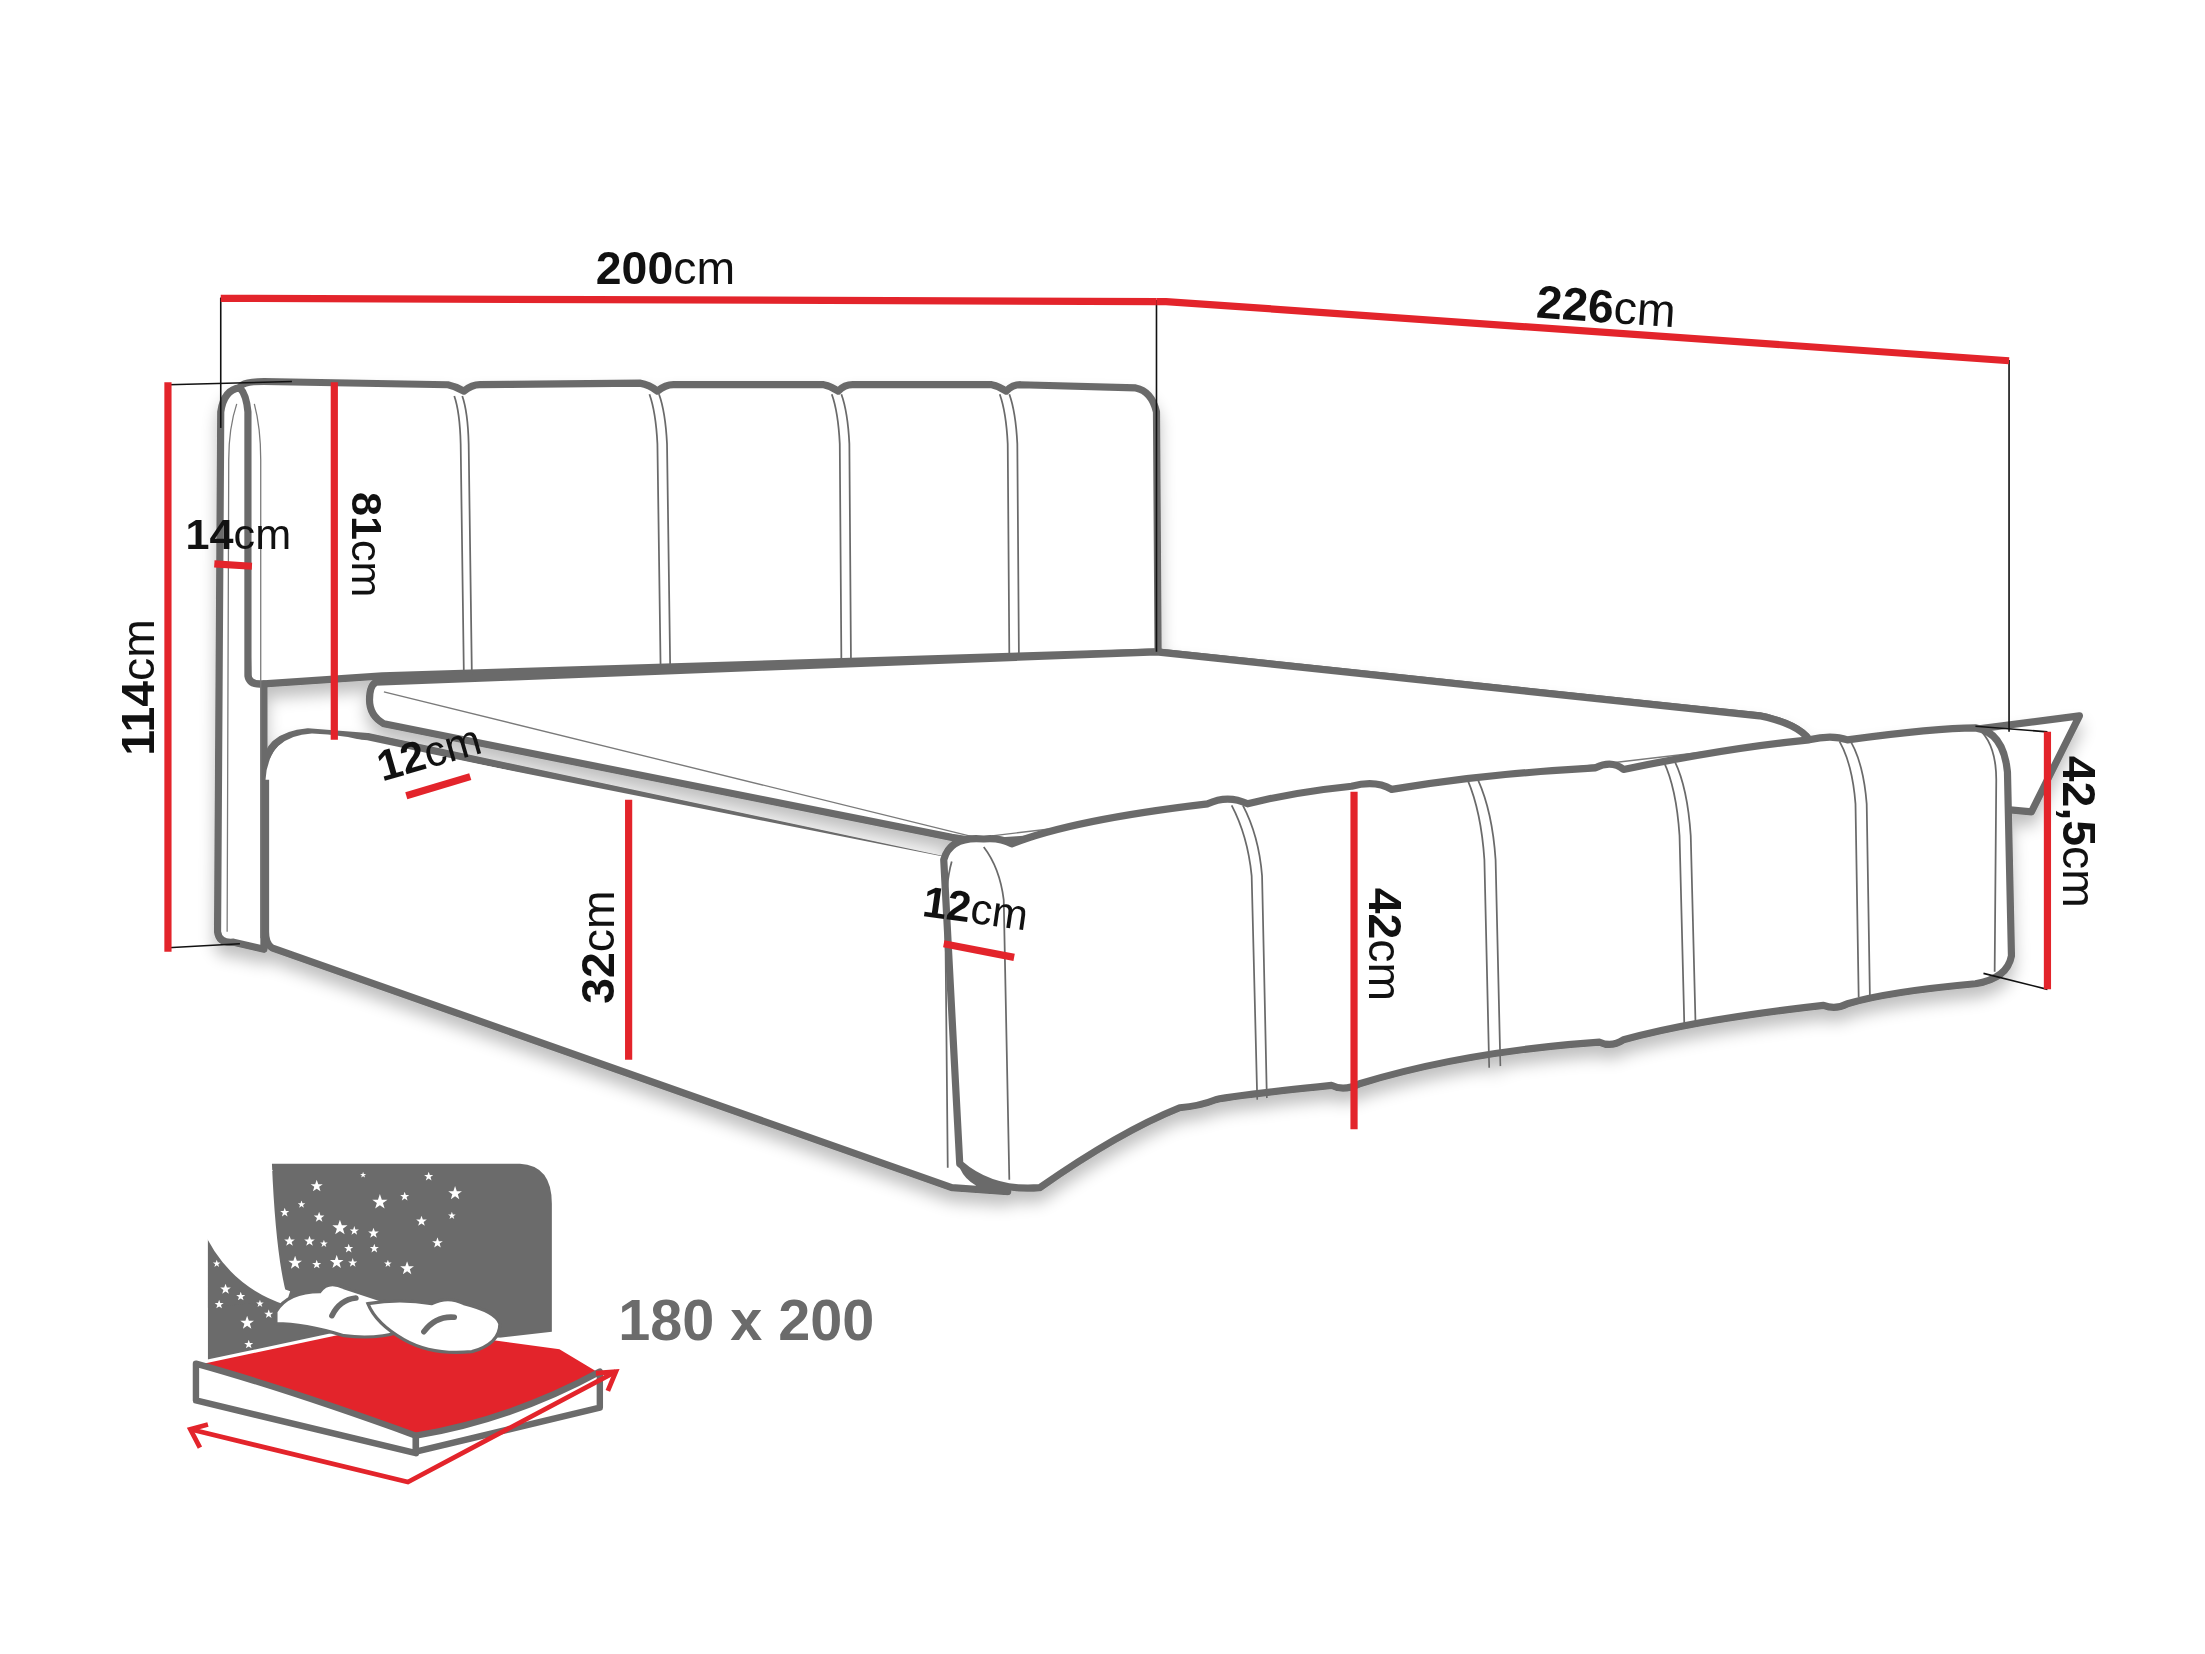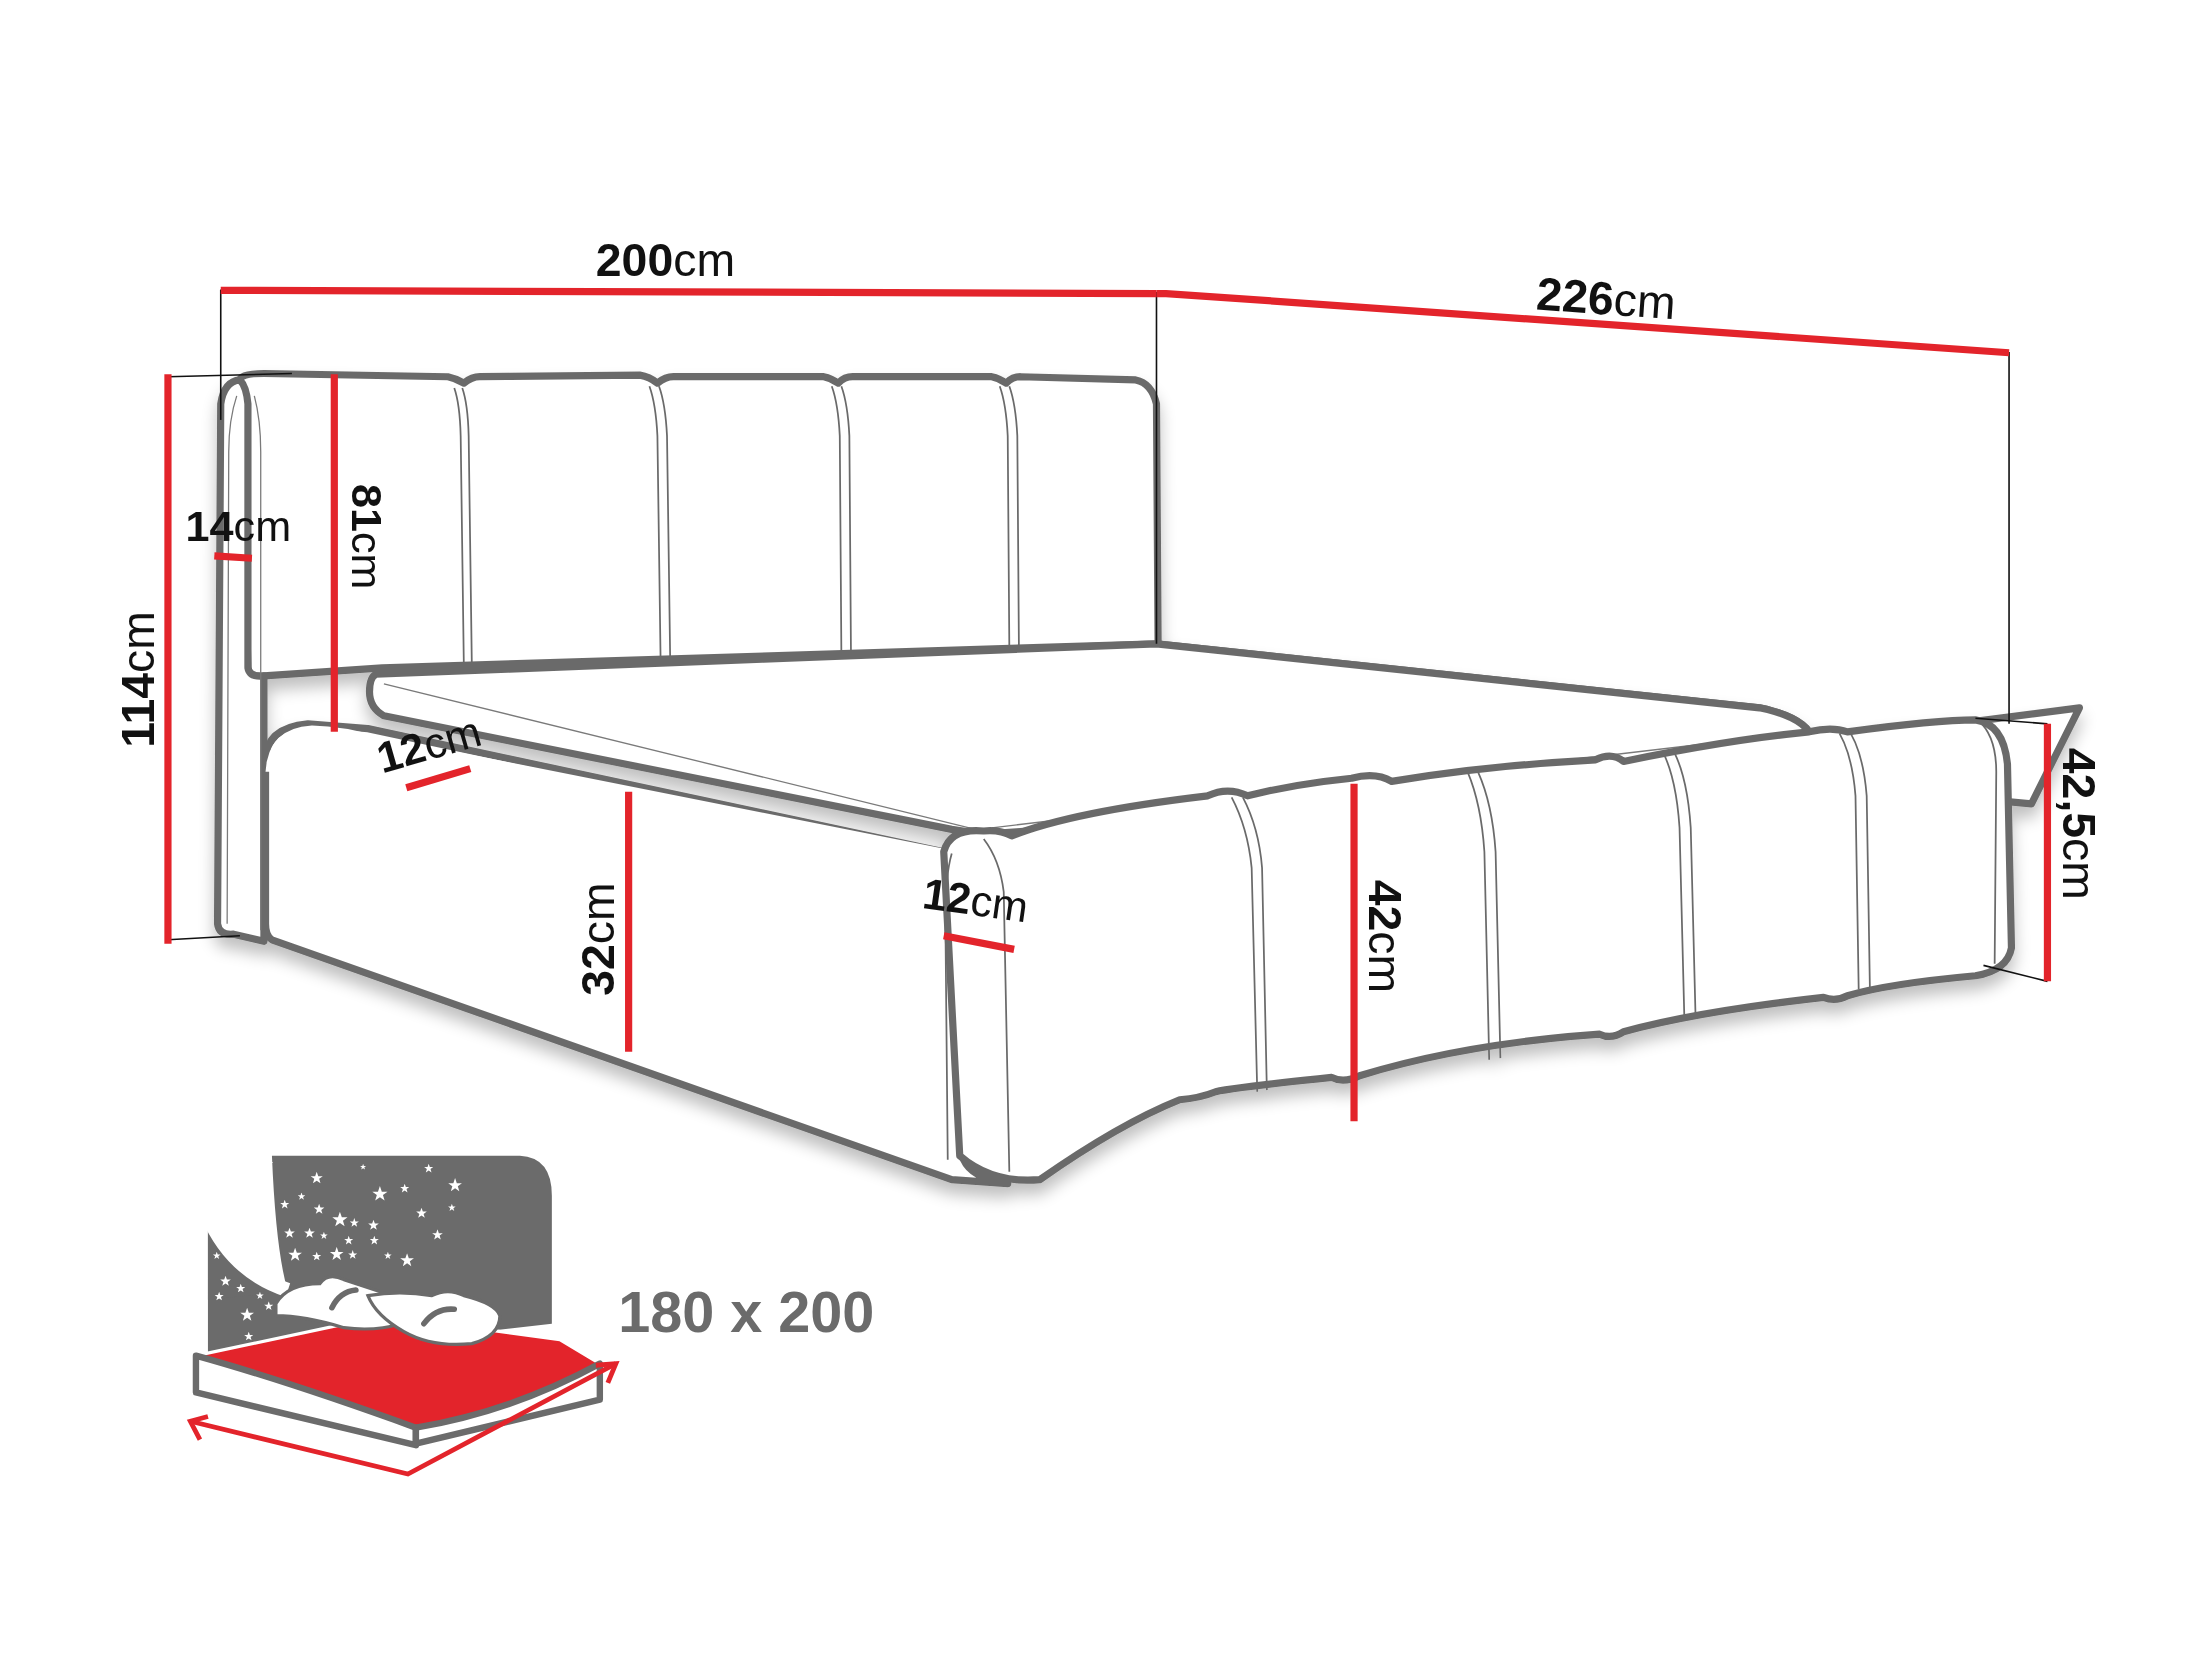--- a/index.html
+++ b/index.html
@@ -1,17 +1,17 @@
 <!DOCTYPE html>
 <html style="font-size:12.8px"><head>
 <meta charset="utf-8">
 <style>
   html, body { margin:0; padding:0; background:#ffffff; }
   body { width:2205px; height:1654px; position:relative; overflow:hidden; font-family:"Liberation Sans", sans-serif; }
-  #stage { position:absolute; left:0; top:4px; width:2205px; height:1614px; }
+  #stage { position:absolute; left:0; top:12px; width:2205px; height:1614px; }
   svg { display:block; }
   .outline { fill:#ffffff; stroke:#6b6b6b; stroke-width:9; stroke-linejoin:round; stroke-linecap:round; }
   .seam { fill:none; stroke:#6b6b6b; stroke-width:2.2; }
   .thin { fill:none; stroke:#7a7a7a; stroke-width:1.6; }
   .dim { stroke:#e3242b; stroke-width:9; fill:none; stroke-linecap:butt; }
   .ext { stroke:#111; stroke-width:2; fill:none; }
   .lbl { font-family:"Liberation Sans", sans-serif; fill:#111; }
   .num { font-weight:bold; }
   .unit { font-weight:normal; }
   .badge-text { font-family:"Liberation Sans", sans-serif; font-weight:bold; fill:#6b6b6b; }

